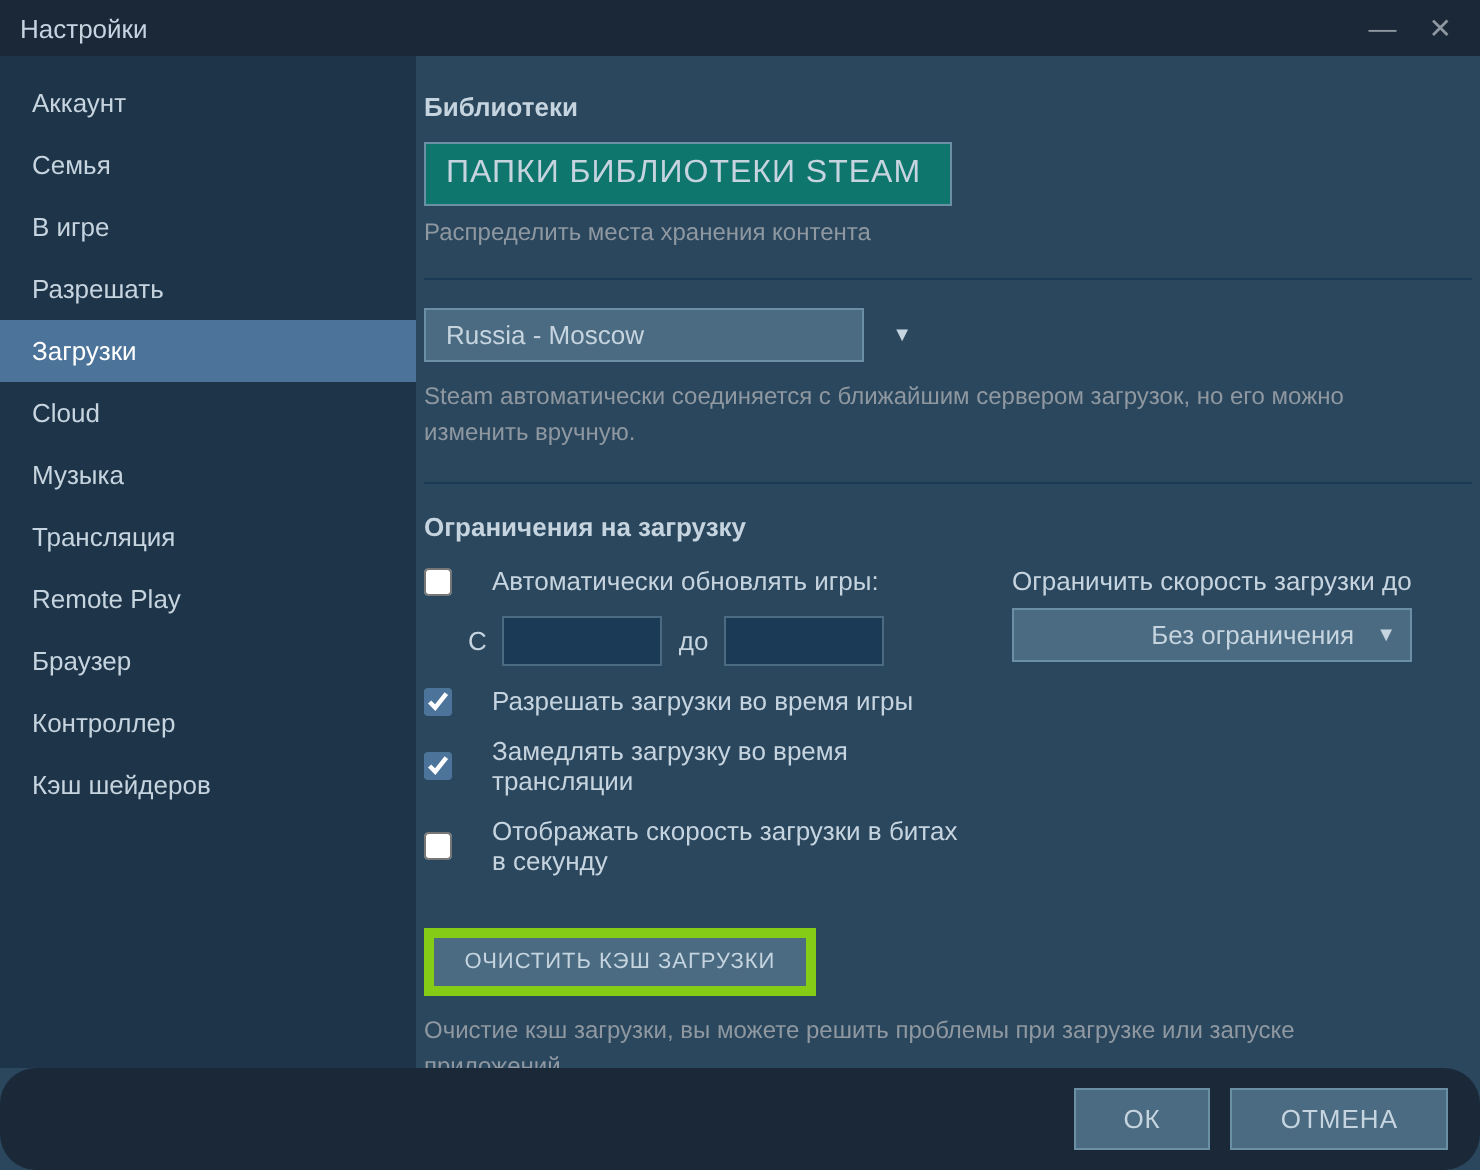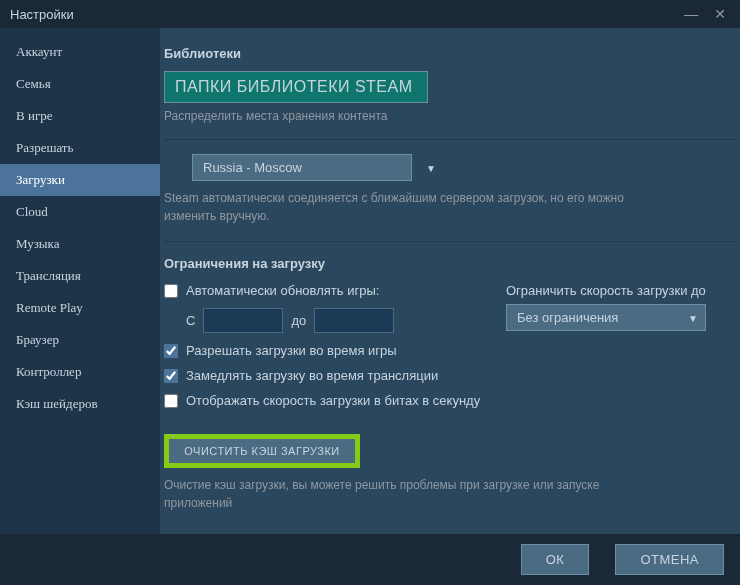--- a/index.html
+++ b/index.html
@@ -44,25 +44,24 @@
       background: none;
       border: none;
       padding: 0 4px;
     }
     .content {
       display: flex;
       flex: 1;
       overflow: hidden;
     }
     .sidebar {
-      width: 160px;
+      width: 208px;
       background: #1e3448;
       flex-shrink: 0;
       padding: 8px 0;
-      font-family: Liberation Serif, serif;
     }
     .sidebar-item {
       padding: 8px 16px;
       cursor: pointer;
       color: #c6d4df;
       font-size: 13px;
     }
     .sidebar-item.active {
       background: #4c7399;
       color: #ffffff;
@@ -99,21 +98,20 @@
     }
     .divider {
       border: none;
       border-top: 1px solid #1b3a56;
       margin: 14px 0;
     }
     .region-select-wrapper {
       position: relative;
       display: inline-block;
       width: 252px;
-      margin-left: 28px;
     }
     .region-select {
       width: 220px;
       background: #4a6b82;
       border: 1px solid #6b8fa5;
       color: #c6d4df;
       padding: 5px 28px 5px 10px;
       font-size: 13px;
       appearance: none;
       cursor: pointer;
@@ -141,21 +139,21 @@
     }
     .restrictions-title {
       color: #c6d4df;
       font-size: 13px;
       font-weight: bold;
       margin-bottom: 12px;
     }
     .checkbox-row {
       display: flex;
       align-items: center;
-      gap: 8px;
+      gap: 20px;
       margin-bottom: 10px;
     }
     .checkbox-row input[type="checkbox"] {
       width: 14px;
       height: 14px;
       accent-color: #4c7399;
       cursor: pointer;
       flex-shrink: 0;
     }
     .checkbox-label {
@@ -195,20 +193,21 @@
     .speed-select {
       width: 200px;
       background: #4a6b82;
       border: 1px solid #6b8fa5;
       color: #c6d4df;
       padding: 5px 28px 5px 10px;
       font-size: 13px;
       appearance: none;
       cursor: pointer;
       outline: none;
+      text-align: right;
     }
     .inline-row {
       display: flex;
       align-items: flex-start;
       gap: 20px;
     }
     .left-col { flex: 1; }
     .right-col {
       width: 230px;
       flex-shrink: 0;
@@ -232,22 +231,23 @@
       font-size: 12px;
       max-width: 480px;
       line-height: 1.5;
     }
     .footer {
       display: flex;
       justify-content: flex-end;
       align-items: flex-end;
       padding: 10px 16px;
       background: #1b2838;
-      gap: 26px;
-      flex-shrink: 0;
+      gap: 10px;
+      flex-shrink: 0;
+      border-radius: 18px;
     }
     .footer-btn {
       background: #4a6b82;
       border: 1px solid #6b8fa5;
       color: #c6d4df;
       padding: 7px 24px;
       font-size: 13px;
       cursor: pointer;
       text-transform: uppercase;
       letter-spacing: 0.5px;

